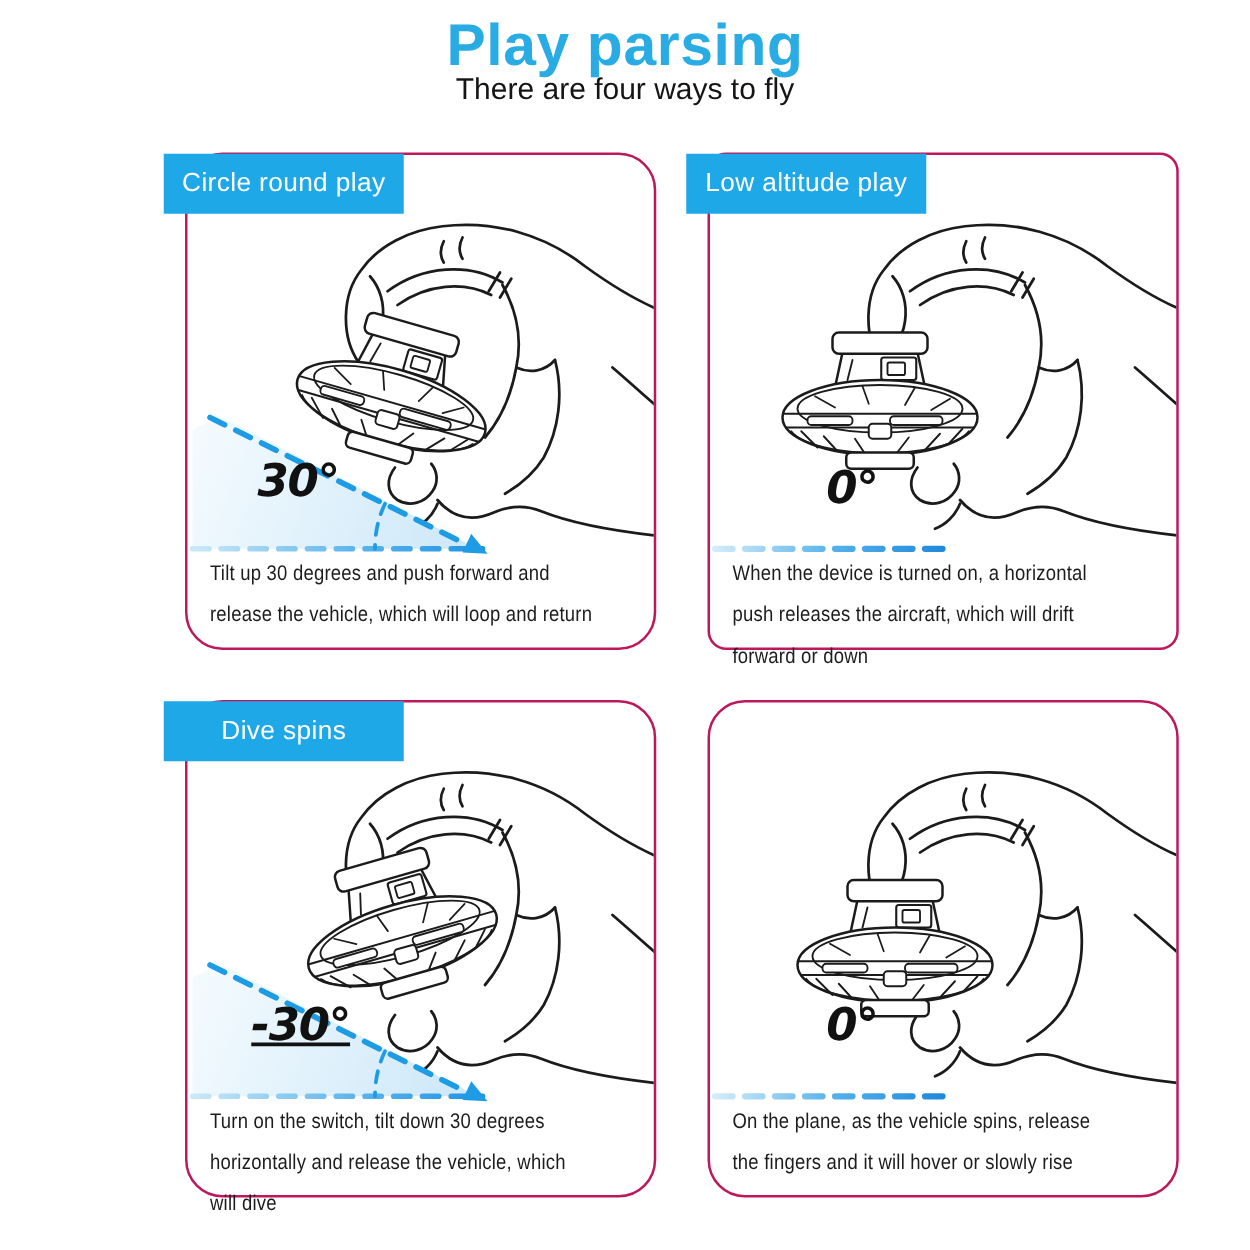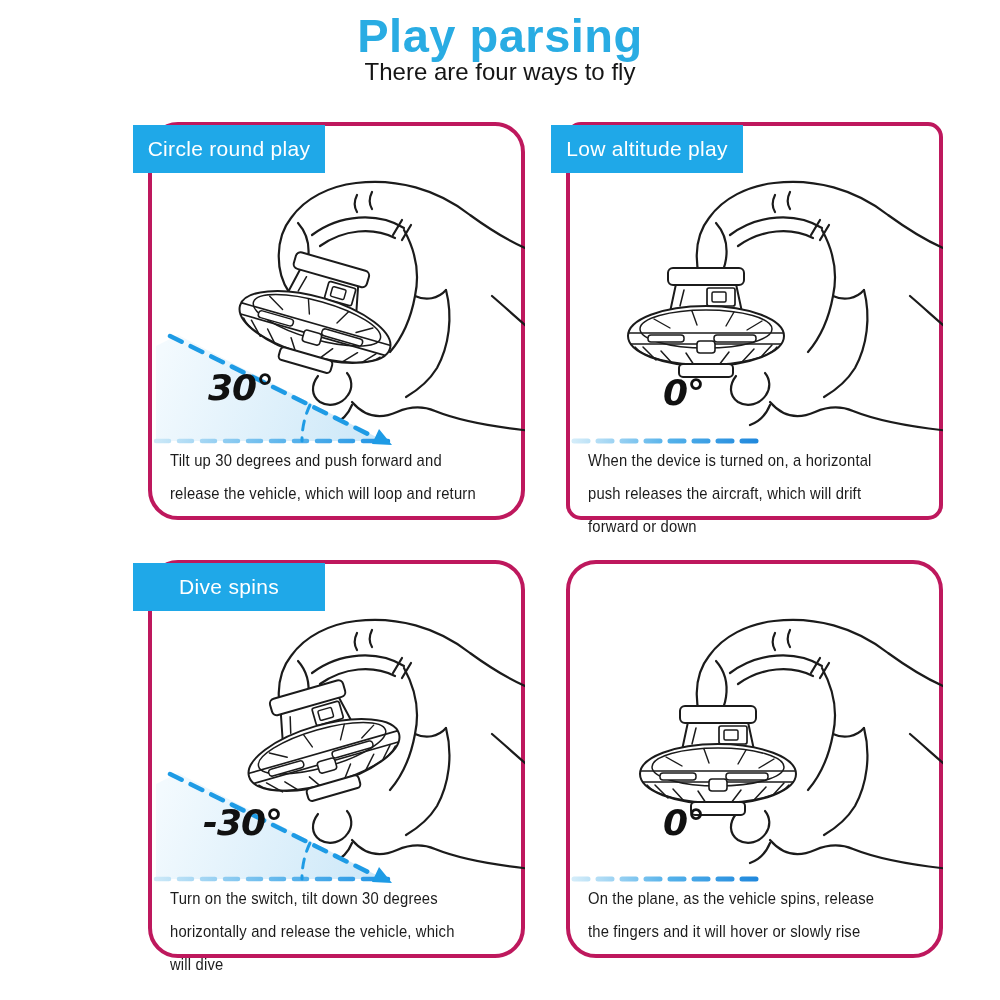--- a/index.html
+++ b/index.html
@@ -4,21 +4,21 @@
 <style>
   html,body{margin:0;padding:0;background:#ffffff;}
   body{font-family:"Liberation Sans", sans-serif;}
   #stage{position:relative;width:892px;height:1000px;background:#fff;overflow:hidden;margin:0 auto;}
 
   .title{position:absolute;top:8px;left:0;width:100%;text-align:center;
          font-size:47px;font-weight:600;letter-spacing:.5px;color:var(--title-blue,#29ACE3);}
   .subtitle{position:absolute;top:58px;left:0;width:100%;text-align:center;
          font-size:24px;font-weight:500;color:#151515;}
 
-  .panel{position:absolute;width:377px;height:398px;border:4px solid #be185d;
+  .panel{position:absolute;width:377px;height:398px;border:2px solid #be185d;
          border-radius:30px;box-sizing:border-box;background:#fff;}
   .badge{position:absolute;top:-1px;left:-19px;width:192px;height:48px;
          background:var(--accent,#1FA8E8);color:#ffffff;font-size:21px;font-weight:500;
          display:flex;align-items:center;justify-content:center;letter-spacing:.3px;z-index:3;}
   .illu{position:absolute;top:52px;left:0;width:373px;height:272px;z-index:1;}
   .angle{position:absolute;z-index:2;font-family:"DejaVu Sans", sans-serif;
          font-style:italic;font-weight:bold;font-size:36px;letter-spacing:-1px;color:#111;}
   .desc{position:absolute;left:18px;right:6px;top:318px;z-index:2;color:#1c1c1c;}
   .desc-line{font-size:17px;line-height:33px;white-space:nowrap;
              transform:scaleX(.87);transform-origin:0 50%;letter-spacing:.2px;}
@@ -135,21 +135,21 @@
           <div class="desc-line">forward or down</div>
         </div>
   </section>
       <section class="panel" style="left: 94px; top: 560px;">
     <div class="badge">Dive spins</div>
     <svg class="illu" viewBox="0 0 373 272" aria-hidden="true">
       <use href="#g-hand" class="u-hand"></use>
       <use href="#g-drone" class="u-drone" transform="translate(172,139) rotate(-16)"></use>
       <use href="#g-wedge" class="u-guide" xlink:href="#g-wedge"></use>
     </svg>
-    <div class="angle" style="left: 51px; top: 238px;">-30°</div>
+    <div class="angle" style="left: 51px; top: 238px; text-decoration: underline;">-30°</div>
     <div class="desc">
           <div class="desc-line">Turn on the switch, tilt down 30 degrees</div>
           <div class="desc-line">horizontally and release the vehicle, which</div>
           <div class="desc-line">will dive</div>
         </div>
   </section>
       <section class="panel" style="left: 512px; top: 560px;">
     <svg class="illu" viewBox="0 0 373 272" aria-hidden="true">
       <use href="#g-hand" class="u-hand"></use>
       <use href="#g-drone" class="u-drone" transform="translate(148,158) rotate(0)"></use>

